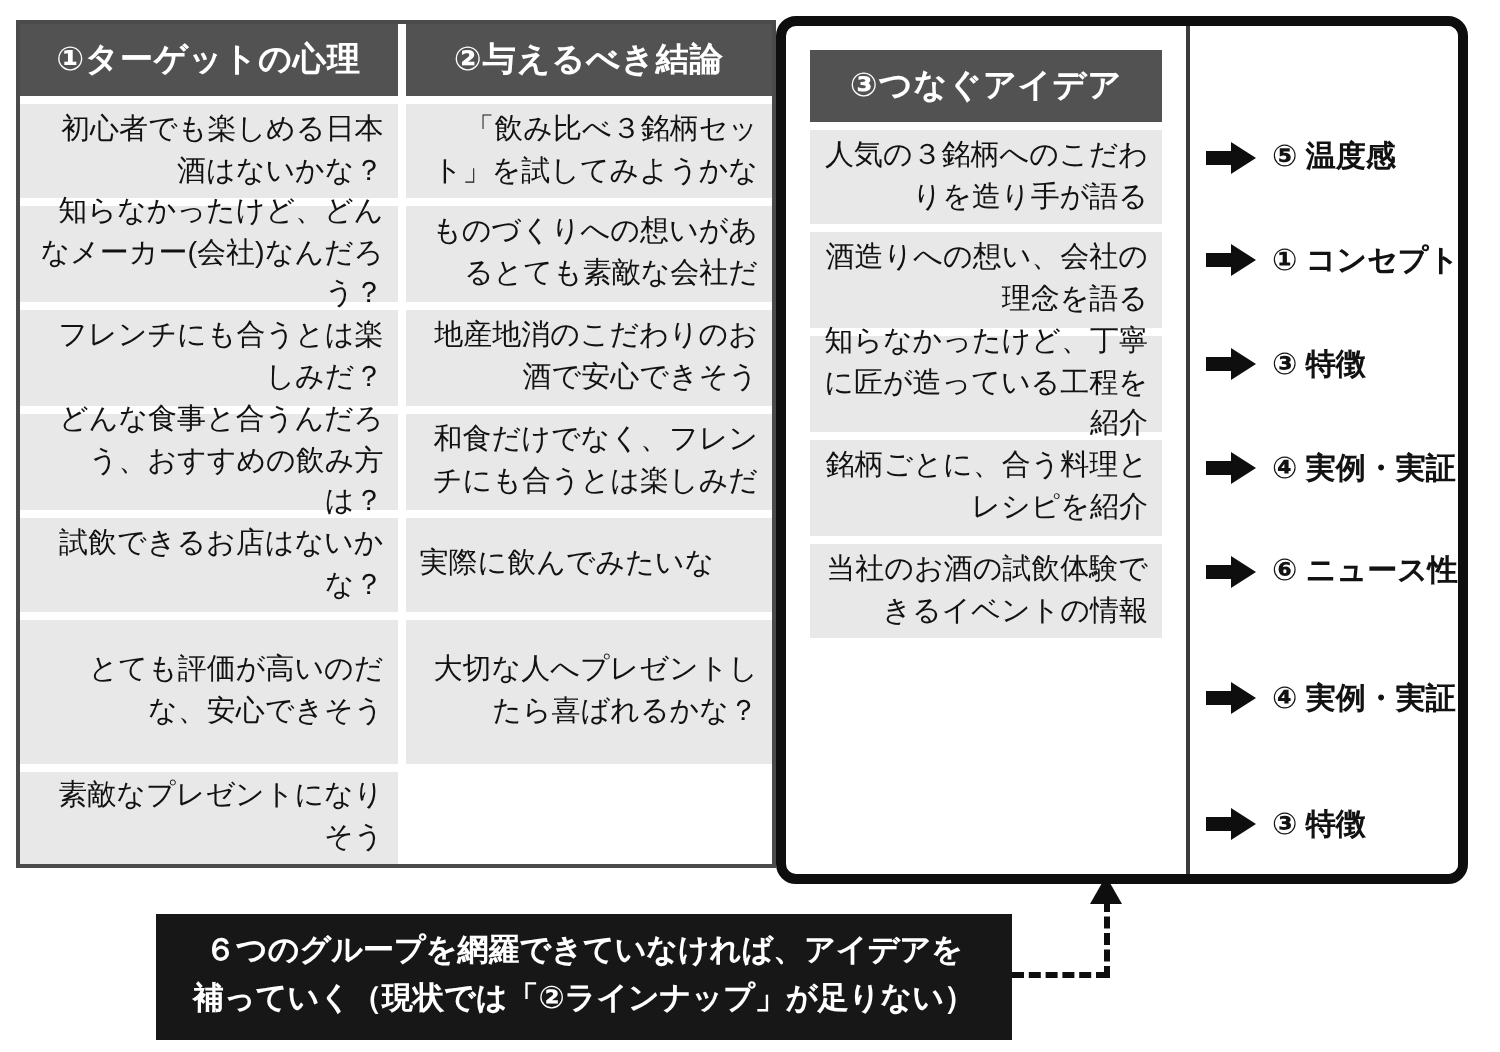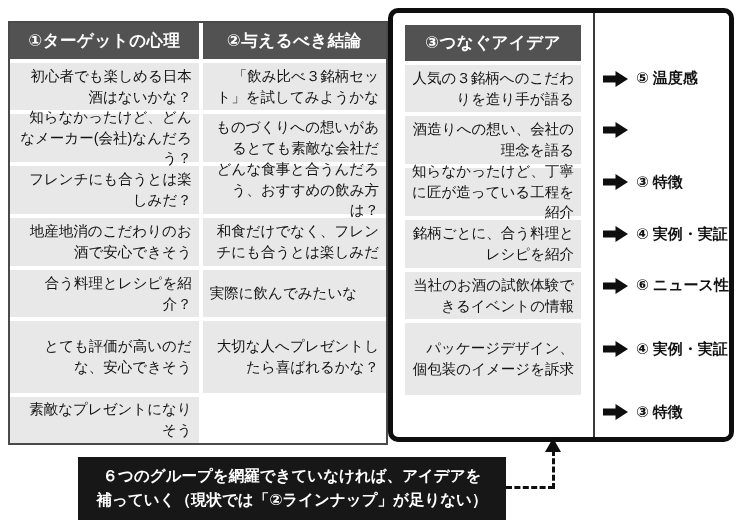--- a/index.html
+++ b/index.html
@@ -14,21 +14,21 @@
   body {
     width: 750px; height: 526px;
     background: #ffffff;
     font-family: "Liberation Sans", "DejaVu Sans", sans-serif;
     color: var(--ink);
   }
   .stage { position: relative; width: 750px; height: 526px; overflow: hidden; background: #fff; }
 
   
   .left-table {
-    position: absolute; left: 8px; top: 21px; width: 380px;
+    position: absolute; left: 8px; top: 10px; width: 380px;
     border: 2px solid var(--thin-border);
     background: #fff;
     display: grid;
     grid-template-columns: 1.03fr 1fr;
     grid-template-rows: var(--rows);
     gap: 4px;
     padding: 0;
   }
   .th {
     background: var(--header-bg);
@@ -119,59 +119,59 @@
     <div class="th">①ターゲットの心理</div>
     <div class="th">②与えるべき結論</div>
 
     <div class="cell">初心者でも楽しめる日本酒はないかな？</div>
     <div class="cell">「飲み比べ３銘柄セット」を試してみようかな</div>
 
     <div class="cell">知らなかったけど、どんなメーカー(会社)なんだろう？</div>
     <div class="cell">ものづくりへの想いがあるとても素敵な会社だ</div>
 
     <div class="cell">フレンチにも合うとは楽しみだ？</div>
+    <div class="cell">地産地消のこだわりのお酒で安心できそう</div>
+
     <div class="cell">どんな食事と合うんだろう、おすすめの飲み方は？</div>
-
-    <div class="cell">地産地消のこだわりのお酒で安心できそう</div>
     <div class="cell">和食だけでなく、フレンチにも合うとは楽しみだ</div>
 
-    <div class="cell">合う料理とレシピを紹介？</div>
+    <div class="cell">試飲できるお店はないかな？</div>
     <div class="cell">実際に飲んでみたいな</div>
 
     <div class="cell">とても評価が高いのだな、安心できそう</div>
 
     <div class="cell">大切な人へプレゼントしたら喜ばれるかな？</div>
     <div class="cell">素敵なプレゼントになりそう</div>
   </div>
 
   <div class="idea-box">
     <div class="col3">
       <div class="th">③つなぐアイデア</div>
       <div class="cell">人気の３銘柄へのこだわりを造り手が語る</div>
       <div class="cell">酒造りへの想い、会社の理念を語る</div>
       <div class="cell">知らなかったけど、丁寧に匠が造っている工程を紹介</div>
       <div class="cell">銘柄ごとに、合う料理とレシピを紹介</div>
       <div class="cell">当社のお酒の試飲体験できるイベントの情報</div>
-      <div class="cell">パッケージデザイン、個包装のイメージを訴求</div>
     </div>
 
     <div class="labels-col">
       <div class="label-row"></div>
 
       <div class="label-row">
         <svg class="arrow-icon" width="25" height="16" viewBox="0 0 25 16">
             <path d="M0 4.5 H12.5 V0 L25 8 L12.5 16 V11.5 H0 Z" fill="#0e0e0e"></path>
           </svg>
         <span>⑤ 温度感</span>
       </div>
 
       <div class="label-row">
         <svg class="arrow-icon" width="25" height="16" viewBox="0 0 25 16">
             <path d="M0 4.5 H12.5 V0 L25 8 L12.5 16 V11.5 H0 Z" fill="#0e0e0e"></path>
           </svg>
+        <span>① コンセプト</span>
       </div>
 
       <div class="label-row">
         <svg class="arrow-icon" width="25" height="16" viewBox="0 0 25 16">
             <path d="M0 4.5 H12.5 V0 L25 8 L12.5 16 V11.5 H0 Z" fill="#0e0e0e"></path>
           </svg>
         <span>③ 特徴</span>
       </div>
 
       <div class="label-row">

